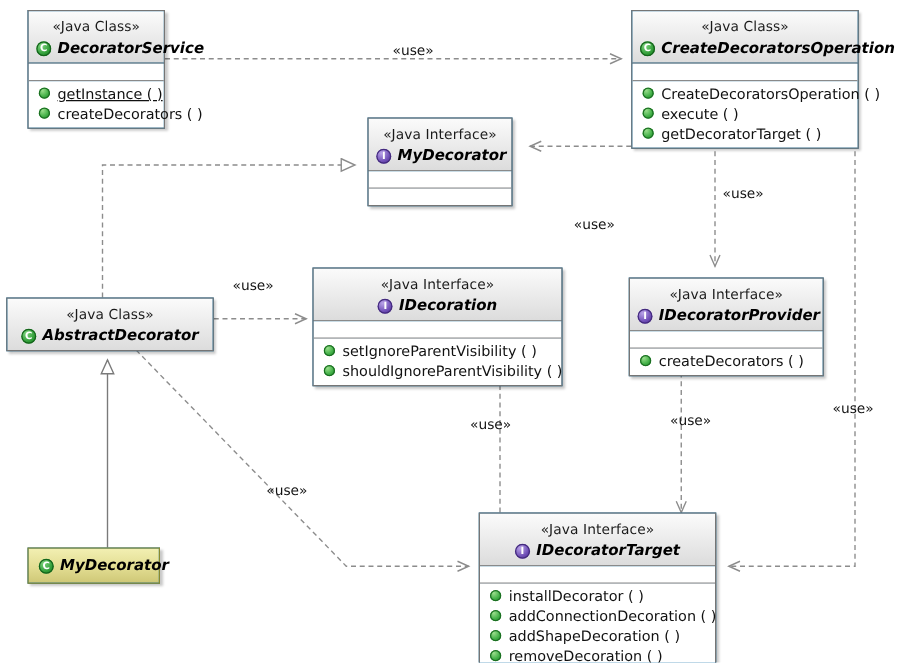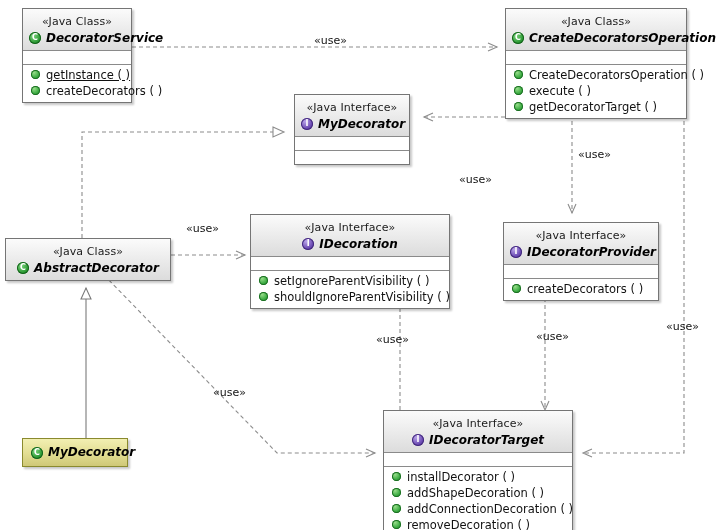--- a/index.html
+++ b/index.html
@@ -229,28 +229,28 @@
       </span>
     </div>
     <div class="attrs"></div>
     <div class="ops">
       <div class="op">
         <span class="ic ic-m"></span>
           <span class="t">installDecorator ( )</span>
       </div>
       <div class="op">
         <span class="ic ic-m"></span>
+          <span class="t">addConnectionDecoration ( )</span>
+      </div>
+      <div class="op">
+        <span class="ic ic-m"></span>
           <span class="t">addShapeDecoration ( )</span>
       </div>
       <div class="op">
         <span class="ic ic-m"></span>
-          <span class="t">addConnectionDecoration ( )</span>
-      </div>
-      <div class="op">
-        <span class="ic ic-m"></span>
           <span class="t">removeDecoration ( )</span>
       </div>
     </div>
   </div>
 
   <div class="node mydec" style="left:22px;top:438px;width:106px;">
     <div class="hdr">
       <span class="nmrow">
         <span class="ic ic-class"></span><span class="nm">MyDecorator</span>
       </span>

